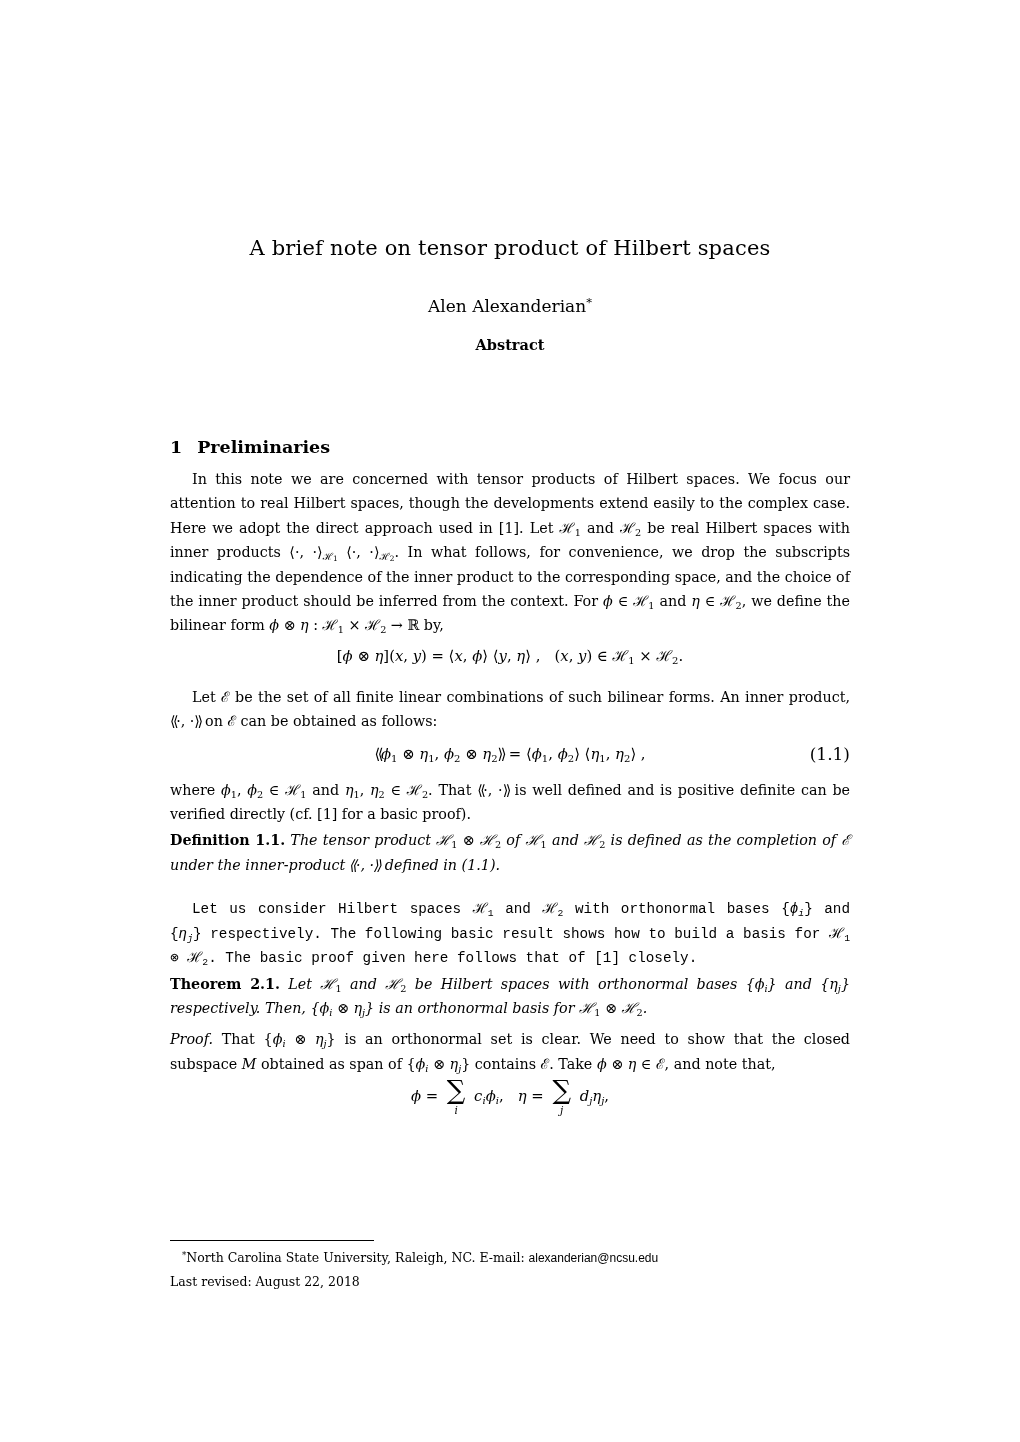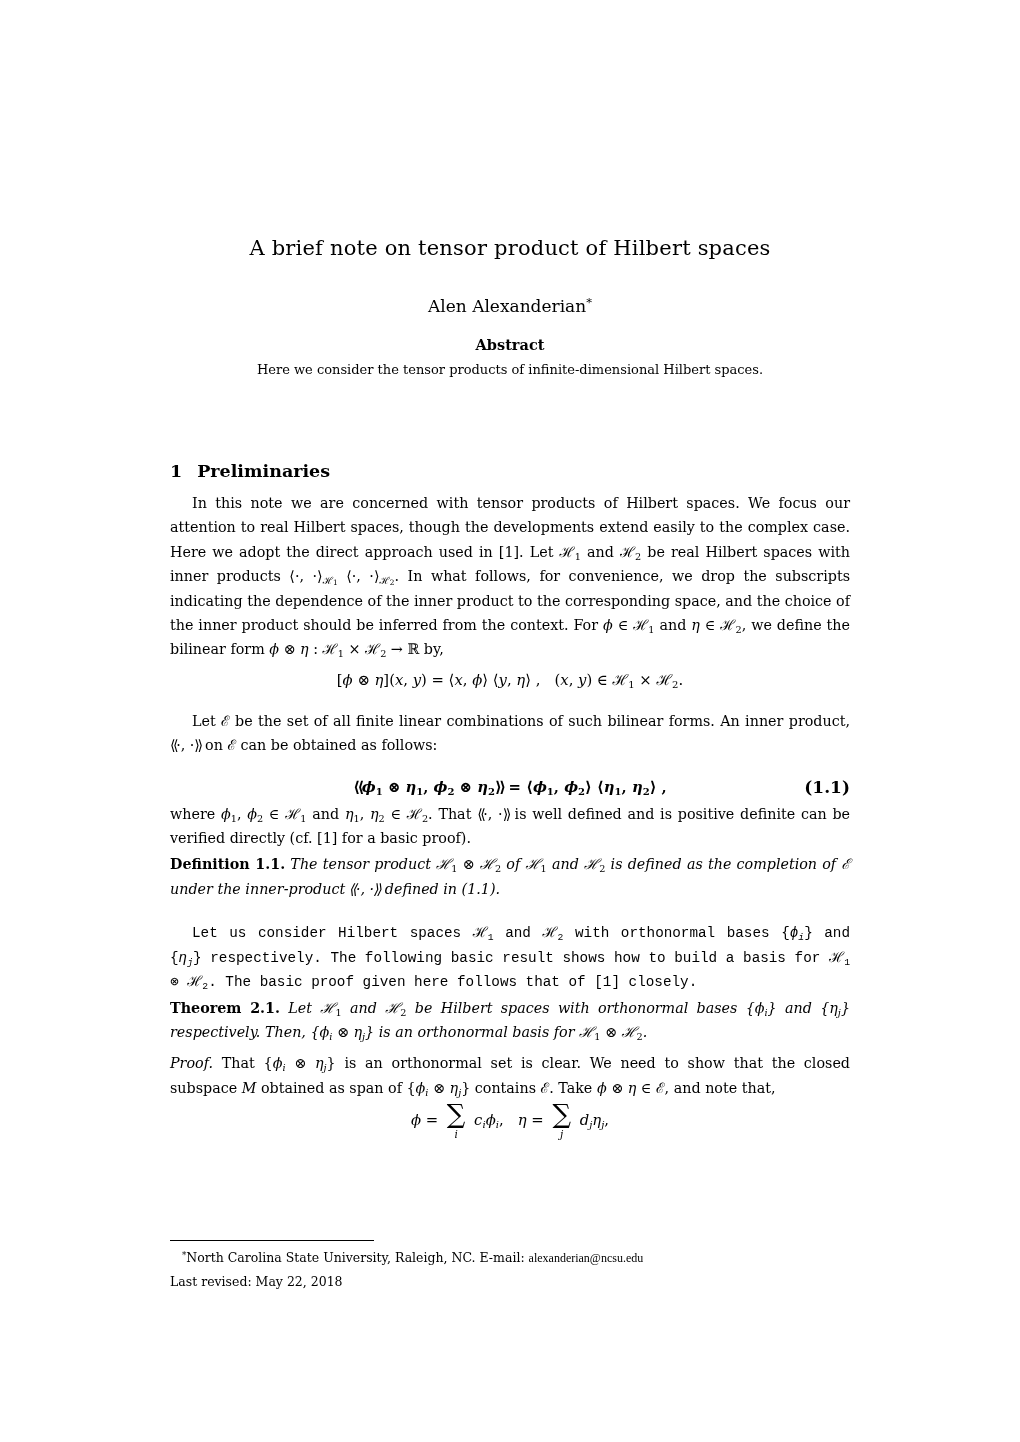--- a/index.html
+++ b/index.html
@@ -35,22 +35,22 @@
     font-size: 14.3px;
     line-height: 24.4px;
     text-align: justify;
     hyphens: none;
   }
   .indent { text-indent: 22px; }
 
   #p1 { margin-top: 10px; }
   #eq1 { margin-top: 3px; }
   #p2 { margin-top: 14px; }
-  #eq2 { margin-top: 14px; font-weight: bold; }
-  #p3 { }
+  #eq2 { margin-top: 5px; }
+  #p3 { margin-top: 9px; }
   #def1 { margin-top: 2px; }
   #p4 { margin-top: 20px; font-family: Liberation Mono, monospace; }
   #thm1 { margin-top: 1px; }
   #proof1 { margin-top: 7px; }
   #eq3 { margin-top: 2px; }
 
   .eq {
     font-size: 14.8px;
     line-height: 30px;
     text-align: center;
@@ -64,21 +64,21 @@
     font-size: 17px;
   }
 
   
   .it   { font-style: italic; }
   .b    { font-weight: bold; }
   .sub  { font-size: 68%; vertical-align: -0.3em; line-height: 0; }
   .ssub { font-size: 52%; vertical-align: -0.55em; line-height: 0; }
   .sup  { font-size: 68%; vertical-align: 0.5em; line-height: 0; }
   .tight { letter-spacing: -2.5px; }
-  .mono { font-family: Liberation Serif, serif; font-size: 96%; }
+  .mono { font-family: Liberation Sans, sans-serif; font-size: 96%; }
 
   .bigop {
     display: inline-flex;
     flex-direction: column;
     align-items: center;
     vertical-align: middle;
     line-height: 1;
     margin: 0 4px;
   }
   .bigop .op { font-size: 26px; line-height: 0.95; }
@@ -104,21 +104,20 @@
 <body>
 
 <div class="page">
   <div class="column">
 
     <div class="title">A brief note on tensor product of Hilbert spaces</div>
 
     <div class="author"><span>Alen Alexanderian</span><span class="sup">*</span></div>
 
     <div class="abs-head">Abstract</div>
-    <div class="abs-text">Here we consider the tensor products of infinite-dimensional Hilbert spaces.</div>
 
     <h2 class="sec-head" id="sec1">
       <span class="num">1</span><span>Preliminaries</span>
     </h2>
 
     <p class="para indent" id="p1"><span>In this note we are concerned with tensor products of Hilbert spaces. We focus our attention to real Hilbert spaces, though the developments extend easily to the complex case. Here we adopt the direct approach used in [1]. Let </span><span>ℋ</span><span class="sub">1</span><span> and </span><span>ℋ</span><span class="sub">2</span><span> be real Hilbert spaces with inner products </span><span>⟨·, ·⟩</span><span class="sub">ℋ</span><span class="ssub">1</span><span> ⟨·, ·⟩</span><span class="sub">ℋ</span><span class="ssub">2</span><span>. In what follows, for convenience, we drop the subscripts indicating the dependence of the inner product to the corresponding space, and the choice of the inner product should be inferred from the context. For </span><span class="it">ϕ</span><span> ∈ </span><span>ℋ</span><span class="sub">1</span><span> and </span><span class="it">η</span><span> ∈ </span><span>ℋ</span><span class="sub">2</span><span>, we define the bilinear form </span><span class="it">ϕ</span><span> ⊗ </span><span class="it">η</span><span> : </span><span>ℋ</span><span class="sub">1</span><span> × </span><span>ℋ</span><span class="sub">2</span><span> → ℝ by,</span></p>
 
     <div class="eq" id="eq1"><span>[</span><span class="it">ϕ</span><span> ⊗ </span><span class="it">η</span><span>](</span><span class="it">x</span><span>, </span><span class="it">y</span><span>) = ⟨</span><span class="it">x</span><span>, </span><span class="it">ϕ</span><span>⟩ ⟨</span><span class="it">y</span><span>, </span><span class="it">η</span><span>⟩ ,</span><span>&nbsp;&nbsp;&nbsp;(</span><span class="it">x</span><span>, </span><span class="it">y</span><span>) ∈ </span><span>ℋ</span><span class="sub">1</span><span> × </span><span>ℋ</span><span class="sub">2</span><span>.</span></div>
 
     <p class="para indent" id="p2"><span>Let </span><span>ℰ</span><span> be the set of all finite linear combinations of such bilinear forms. An inner product, </span><span class="tight">⟨⟨</span><span>·, ·</span><span class="tight">⟩⟩</span><span> on </span><span>ℰ</span><span> can be obtained as follows:</span></p>
@@ -145,15 +144,15 @@
         </span><span> </span><span class="it">c</span><span class="sub it">i</span><span class="it">ϕ</span><span class="sub it">i</span><span>,</span><span>&nbsp;&nbsp;&nbsp;</span><span class="it">η</span><span> = </span><span class="bigop">
           <span class="op">∑</span>
           <span class="under">j</span>
         </span><span> </span><span class="it">d</span><span class="sub it">j</span><span class="it">η</span><span class="sub it">j</span><span>,</span></div>
 
   </div>
 
   <div class="footnote">
     <div class="fn-rule"></div>
     <div class="fn-line fn1"><span class="sup">*</span><span>North Carolina State University, Raleigh, NC. E-mail: </span><span class="mono">alexanderian@ncsu.edu</span></div>
-    <div class="fn-line">Last revised: May 22, 2018</div>
+    <div class="fn-line">Last revised: August 22, 2018</div>
   </div>
 </div>
 
 </body></html>

